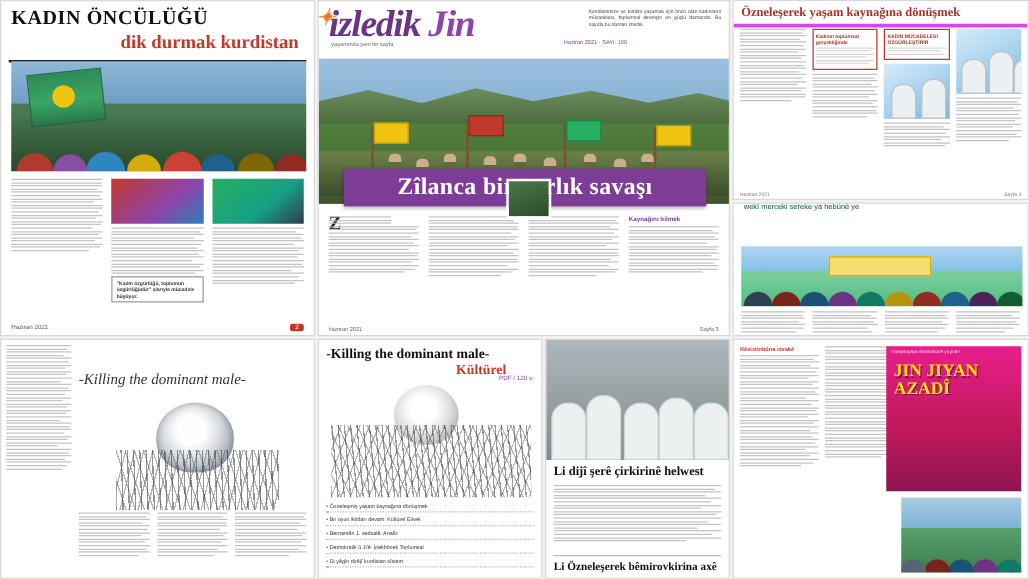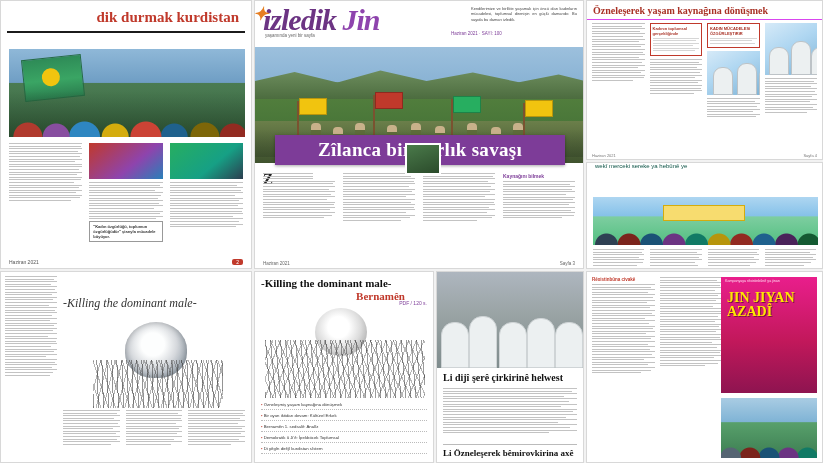--- a/index.html
+++ b/index.html
@@ -207,21 +207,21 @@
     font-size: 5px; font-weight: bold; color: #7d3c98; margin-bottom: 2px;
   }
   #p2 .foot {
     position: absolute; left: 8px; right: 8px; bottom: 2px;
     display: flex; justify-content: space-between; font-size: 4.5px; color: #666;
   }
 
   
   #p3 { left: 586px; top: 0; width: 237px; height: 160px; }
   #p3 .hdr {
-    height: 18px; background: #ffffff; border-bottom: 1px solid #d946ef;
+    height: 18px; background: #ffffff; border-bottom: 3px solid #d946ef;
     display: flex; align-items: center; padding-left: 6px;
   }
   #p3 .hdr .t {
     font-family: "Liberation Serif", serif; font-weight: bold;
     font-size: 10px; color: #a93226;
   }
   #p3 .inner { position: absolute; left: 5px; right: 5px; top: 22px; bottom: 10px; display: flex; gap: 5px; }
   #p3 .c { flex: 1; }
   #p3 .box {
     border: 1px solid #c0392b; padding: 2px; margin-bottom: 3px;
@@ -385,20 +385,21 @@
   }
 
   
   #p8 { left: 586px; top: 271px; width: 237px; height: 192px; }
   #p8 .cols { position: absolute; left: 5px; top: 5px; width: 130px; bottom: 5px; display: flex; gap: 5px; }
   #p8 .cols .c { flex: 1; }
   #p8 .poster {
     position: absolute; right: 5px; top: 5px; width: 96px; height: 116px;
     background: linear-gradient(180deg,#e91e8c 0%,#c2185b 55%,#8e1450 100%);
     overflow: hidden;
+    padding-left: 12px;
   }
   #p8 .poster .ttl {
     position: absolute; left: 6px; top: 14px; width: 84px;
     color: #ffe600; font-family: "Liberation Serif", serif;
     font-weight: bold; font-size: 14px; line-height: 1.02;
     text-shadow: 1px 1px 0 #7b1045;
   }
   #p8 .poster .hdrnote {
     position: absolute; left: 4px; top: 2px; right: 4px;
     font-size: 3.6px; color: #ffd9ee;
@@ -422,20 +423,21 @@
     font-size: 4.5px; font-weight: bold; color: #c0392b; margin-bottom: 2px;
   }
 </style>
 </head>
 <body>
 
 <div class="page">
 
   <div class="panel" id="p1">
     <div class="hdr">
+      <div class="t1">KADIN ÖNCÜLÜĞÜ</div>
       <div class="t2">dik durmak kurdistan</div>
     </div>
     <div class="rule"></div>
 
     <div class="photo">
       <div class="flag"></div>
       <div class="crowd"></div>
     </div>
 
     <div class="cols">
@@ -926,21 +928,21 @@
             <i style="width:89%"></i>
           <i style="width:100%"></i>
             <i style="width:75%"></i>
         </div>
       </div>
     </div>
   </div>
 
   <div class="panel" id="p6">
     <div class="ttl">-Killing the dominant male-</div>
-    <div class="sttl">Bernamên</div>
+    <div class="sttl">Kültürel</div>
     <div class="badge">PDF / 120 s.</div>
     <div class="art">
       <div class="head"></div>
       <div class="hair"></div>
     </div>
     <div class="bul">
       <div><b>•</b> <span>Özneleşmiş yaşam kaynağına dönüşmek</span></div>
       <div><b>•</b> <span>Bir oyun iktidarı devam: Kültürel Erkek</span></div>
       <div><b>•</b> <span>Bernamên 1. sedsalê: Analîz</span></div>
       <div><b>•</b> <span>Demokratik û Ji'ê: İpekböcek Toplumsal</span></div>

